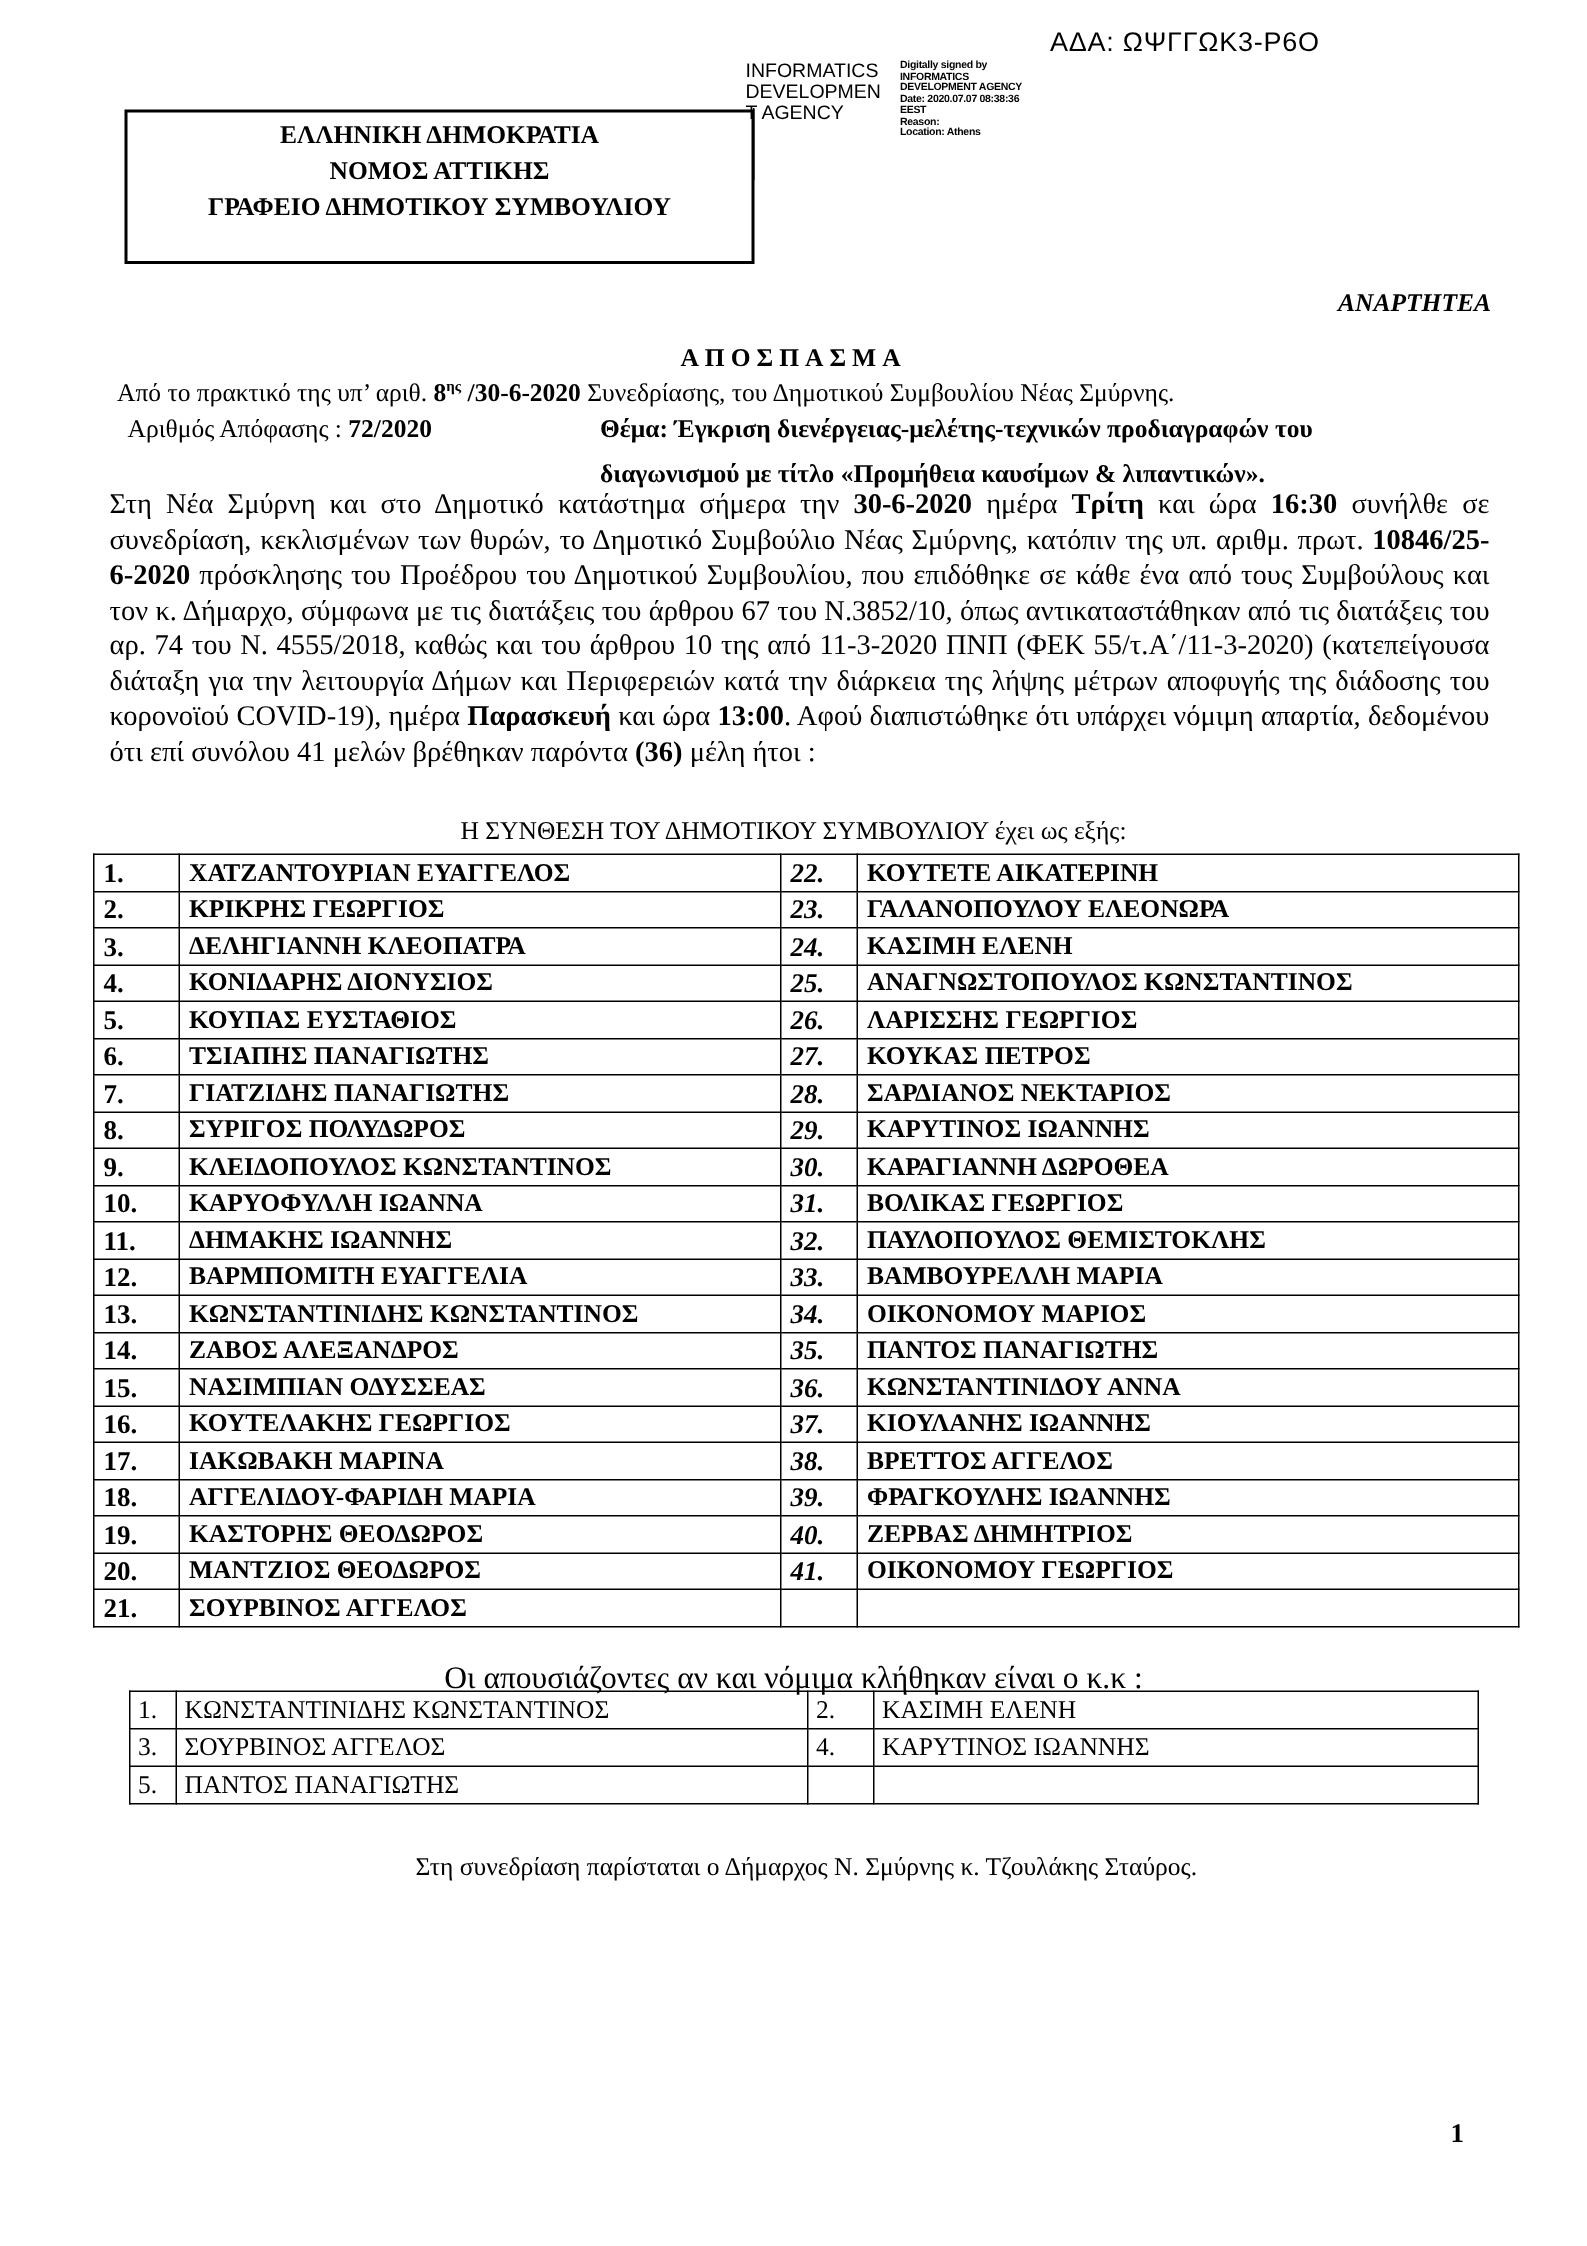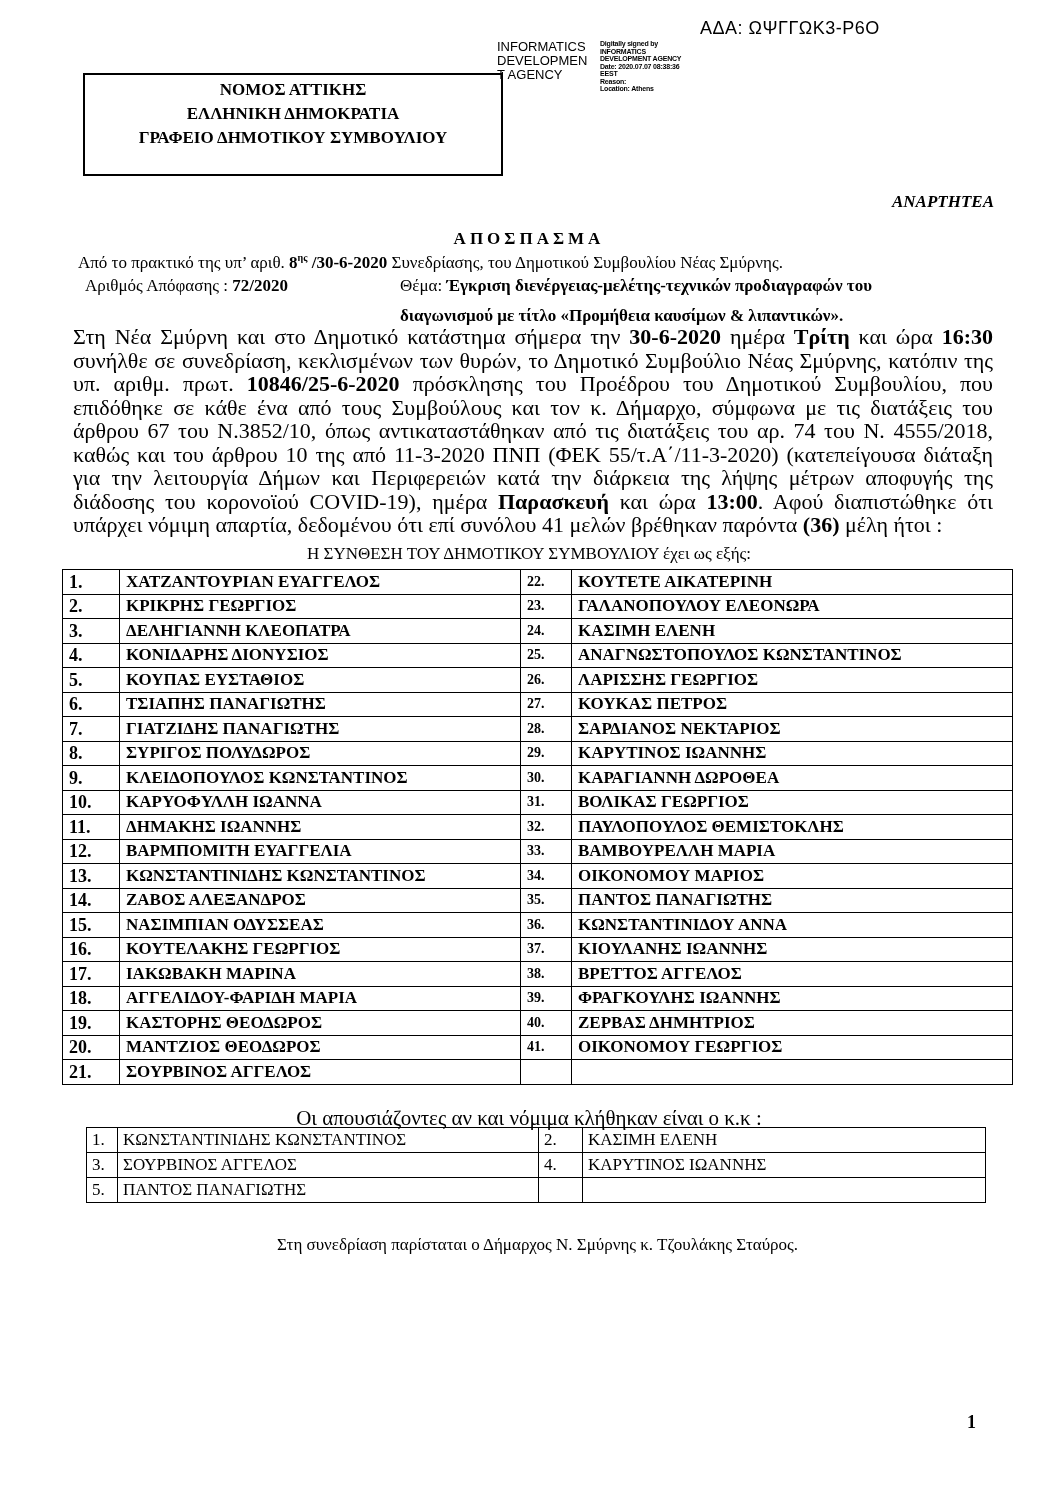--- a/index.html
+++ b/index.html
@@ -6,29 +6,29 @@
   body { width: 1058px; height: 1497px; position: relative; overflow: hidden; color: #000; font-family: "Liberation Serif", serif; }
   .abs { position: absolute; }
   .ada { left: 700px; top: 18px; font-family: "Liberation Sans", sans-serif; font-size: 18px; letter-spacing: 0.5px; }
   .sig-block { left: 497px; top: 40px; width: 110px; font-family: "Liberation Sans", sans-serif; font-size: 13px; line-height: 14px; }
   .sig-vline { position: absolute; left: 502px; top: 72px; width: 1px; height: 48px; background:#000; }
   .sig-details { left: 600px; top: 40px; font-family: "Liberation Sans", sans-serif; font-size: 7px; line-height: 7.5px; font-weight: bold; letter-spacing: -0.2px; }
   .header-box { left: 83px; top: 73px; width: 420px; height: 103px; border: 2px solid #000; box-sizing: border-box; text-align: center; font-weight: bold; font-size: 17px; line-height: 24px; padding-top: 3px; }
   .anartitea { right: 64px; top: 192px; font-style: italic; font-size: 17px; font-weight: bold; }
   .apospasma { left: 0; width: 1058px; text-align: center; top: 229px; font-weight: bold; font-size: 17px; letter-spacing: 4px; }
   .line { font-size: 17px; white-space: nowrap; }
-  .para { left: 73px; top: 325px; width: 920px; font-size: 22px; line-height: 23.5px; text-align: justify; }
+  .para { left: 73px; top: 325px; width: 920px; font-size: 19px; line-height: 23.5px; text-align: justify; }
   .para span.b { font-weight: bold; }
   .comp-title { left: 0; width: 1058px; text-align: center; top: 544px; font-size: 17px; }
   table { border-collapse: collapse; position: absolute; }
   .members { left: 62px; top: 569px; width: 951px; font-weight: bold; font-size: 17px; }
   .members td { border: 1.5px solid #000; height: 23.5px; padding: 0 0 0 6px; line-height: 22px; white-space: nowrap; }
   .members td.num { width: 50px; font-size: 18px; }
   .members td.name { width: 394px; margin-left: 44px; }
-  .members td.num2 { width: 44px; font-size: 14px; }
+  .members td.num2 { width: 44px; font-size: 18px; font-style: italic; }
   .absent-title { left: 0; width: 1058px; text-align: center; top: 1106px; font-size: 21px; }
   .absent { left: 86px; top: 1127px; width: 900px; font-size: 17px; }
   .absent td { border: 1.5px solid #000; height: 24px; padding: 0 0 0 5px; line-height: 22px; white-space: nowrap; }
   .absent td.n1 { width: 25px; }
   .absent td.nm1 { width: 415px; }
   .absent td.n2 { width: 38px; }
   .mayor { left: 0; width: 1075px; text-align: center; top: 1235px; font-size: 17px; }
   .pagenum { left: 967px; top: 1412px; font-size: 18px; font-weight: bold; }
 </style>
 </head>
@@ -46,38 +46,38 @@
   <div>Digitally signed by</div>
   <div>INFORMATICS</div>
   <div>DEVELOPMENT AGENCY</div>
   <div>Date: 2020.07.07 08:38:36</div>
   <div>EEST</div>
   <div>Reason:</div>
   <div>Location: Athens</div>
 </div>
 
 <div class="abs header-box">
+  <div>ΕΛΛΗΝΙΚΗ ΔΗΜΟΚΡΑΤΙΑ</div>
   <div>ΝΟΜΟΣ ΑΤΤΙΚΗΣ</div>
-  <div>ΕΛΛΗΝΙΚΗ ΔΗΜΟΚΡΑΤΙΑ</div>
   <div>ΓΡΑΦΕΙΟ ΔΗΜΟΤΙΚΟΥ ΣΥΜΒΟΥΛΙΟΥ</div>
 </div>
 
 <div class="abs anartitea">ΑΝΑΡΤΗΤΕΑ</div>
 
 <div class="abs apospasma">ΑΠΟΣΠΑΣΜΑ</div>
 
 <div class="abs line" style="left:78px; top:252px;">
   <span>Από το πρακτικό της υπ’ αριθ. </span><b><span>8</span><sup style="font-size:10px;">ης</sup><span> /30-6-2020</span></b><span>  Συνεδρίασης, του Δημοτικού Συμβουλίου Νέας Σμύρνης.</span>
 </div>
 
 <div class="abs line" style="left:85px; top:276px;">
   <span>Αριθμός Απόφασης : </span><b>72/2020</b>
 </div>
 <div class="abs line" style="left:400px; top:276px; font-weight:bold;">
-  <span style="font-weight:normal">Θέμα: </span><span>Έγκριση διενέργειας-μελέτης-τεχνικών προδιαγραφών του</span>
+  <span style="font-weight:bold">Θέμα: </span><span>Έγκριση διενέργειας-μελέτης-τεχνικών προδιαγραφών του</span>
 </div>
 <div class="abs line" style="left:400px; top:306px; font-weight:bold;">διαγωνισμού με τίτλο «Προμήθεια καυσίμων &amp; λιπαντικών».</div>
 
 <div class="abs para">
   <span>Στη Νέα Σμύρνη και στο Δημοτικό κατάστημα σήμερα την </span><span class="b">30-6-2020</span><span> ημέρα </span><span class="b">Τρίτη</span><span>  και ώρα </span><span class="b">16:30</span><span> συνήλθε σε συνεδρίαση, κεκλισμένων των θυρών, το Δημοτικό Συμβούλιο Νέας Σμύρνης, κατόπιν της υπ. αριθμ. πρωτ. </span><span class="b">10846/25-6-2020</span><span>  πρόσκλησης του Προέδρου του Δημοτικού Συμβουλίου, που επιδόθηκε σε κάθε ένα από τους Συμβούλους και τον κ. Δήμαρχο, σύμφωνα με τις διατάξεις  του άρθρου 67 του Ν.3852/10, όπως αντικαταστάθηκαν από τις διατάξεις του αρ. 74 του Ν. 4555/2018, καθώς και του άρθρου 10 της από 11-3-2020 ΠΝΠ (ΦΕΚ 55/τ.Α΄/11-3-2020) (κατεπείγουσα διάταξη για την λειτουργία Δήμων και Περιφερειών κατά την διάρκεια της λήψης μέτρων αποφυγής της διάδοσης του κορονοϊού COVID-19), ημέρα </span><span class="b">Παρασκευή</span><span> και ώρα </span><span class="b">13:00</span><span>. Αφού διαπιστώθηκε ότι υπάρχει νόμιμη απαρτία, δεδομένου ότι επί συνόλου 41 μελών βρέθηκαν παρόντα </span><span class="b">(36)</span><span> μέλη ήτοι :</span>
 </div>
 
 <div class="abs comp-title">Η ΣΥΝΘΕΣΗ ΤΟΥ ΔΗΜΟΤΙΚΟΥ ΣΥΜΒΟΥΛΙΟΥ έχει ως εξής:</div>
 
 <table class="members">

